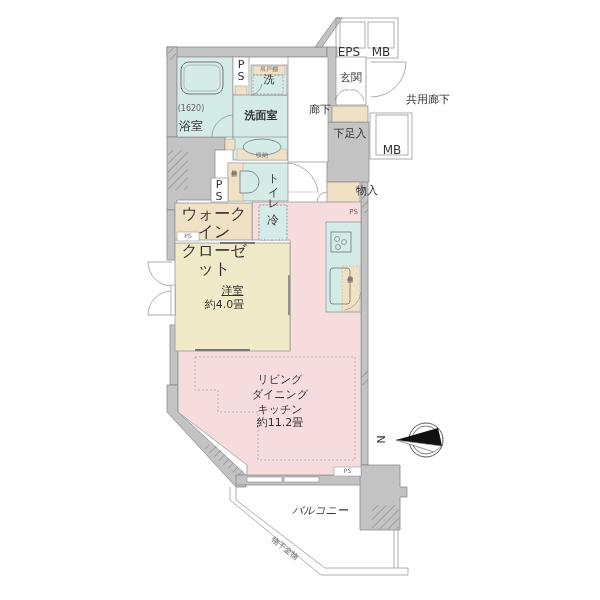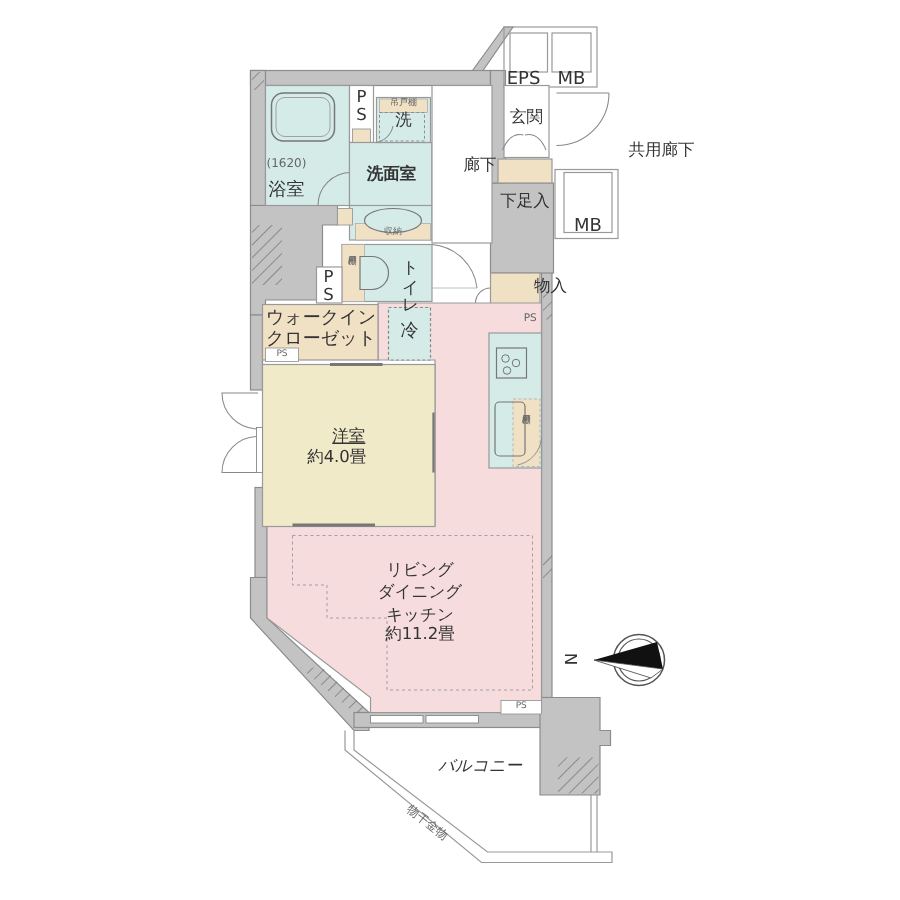--- a/index.html
+++ b/index.html
@@ -163,31 +163,31 @@
 <div class="lbl md multi" style="left:234px;top:59px;width:14px;line-height:1.05;">P
 S</div>
 <div class="lbl xs" style="left:252px;top:66px;width:34px;">吊戸棚</div>
 <div class="lbl md" style="left:252px;top:74px;width:34px;">洗</div>
 <div class="lbl md" style="left:234px;top:110px;width:54px;font-weight:bold;">洗面室</div>
 <div class="lbl xs" style="left:250px;top:152px;width:24px;">収納</div>
 
 <div class="lbl md" style="left:292px;top:104px;width:32px;margin-left:12px;">廊下</div>
 <div class="lbl md" style="left:336px;top:72px;width:30px;">玄関</div>
 <div class="lbl md" style="left:332px;top:108px;width:36px;margin-top:20px;">下足入</div>
-<div class="lbl md" style="left:416px;top:94px;width:50px;text-align:center;">共用廊下</div>
+<div class="lbl md" style="left:403px;top:94px;width:50px;text-align:center;">共用廊下</div>
 
 <div class="lbl xs vert" style="left:230px;top:166px;">吊戸棚</div>
 <div class="lbl md vert" style="left:266px;top:166px;">トイレ</div>
 <div class="lbl md multi" style="left:212px;top:179px;width:14px;line-height:1.05;">P
 S</div>
 
 <div class="lbl md" style="left:327px;top:185px;width:16px;margin-left:29px;">物入</div>
 <div class="lbl xs" style="left:346px;top:208px;width:15px;font-size:7px;">PS</div>
 
-<div class="lbl md multi" style="left:176px;top:205px;width:76px;font-size:12px;">ウォークイン
+<div class="lbl md multi" style="left:176px;top:205px;width:76px;font-size:16px;">ウォークイン
 クローゼット</div>
 <div class="lbl xs" style="left:177px;top:233px;width:22px;">PS</div>
 <div class="lbl lg" style="left:259px;top:214px;width:28px;">冷</div>
 
 <div class="lbl xs vert" style="left:346px;top:272px;">吊戸棚</div>
 
 <div class="lbl md" style="left:175px;top:285px;width:115px;text-decoration:underline;">洋室</div>
 <div class="lbl md" style="left:175px;top:299px;width:99px;">約4.0畳</div>
 
 <div class="lbl md multi" style="left:230px;top:373px;width:100px;line-height:1.35;">リビング

